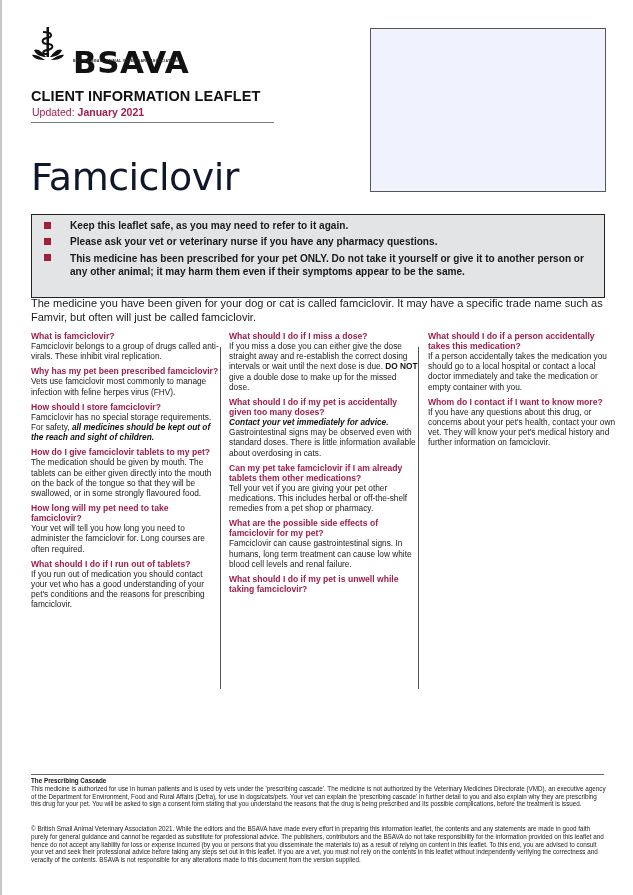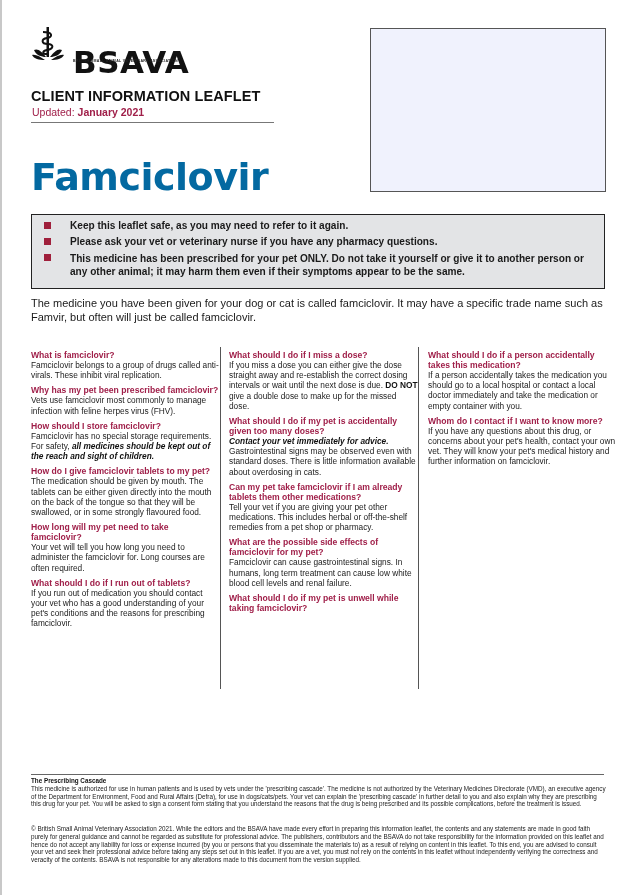--- a/index.html
+++ b/index.html
@@ -12,29 +12,29 @@
   .logo-word { position: absolute; left: 42px; top: -3px; font-size: 31px; font-weight: bold; letter-spacing: 0.5px; color: #111; font-family: "DejaVu Sans", sans-serif; margin-top: 23px; }
   .logo-sub { position: absolute; left: 42px; top: 35px; font-size: 3.6px; letter-spacing: 0.3px; color: #222; white-space: nowrap; text-transform: uppercase; font-weight: bold; }
 
   .leaflet-title { position: absolute; left: 31px; top: 88px; font-size: 14.5px; font-weight: bold; color: #111; letter-spacing: 0.1px; }
   .updated { position: absolute; left: 32px; top: 106px; font-size: 10.5px; color: #a0204a; }
   .updated b { color: #a0204a; }
   .title-rule { position: absolute; left: 31px; top: 122px; width: 243px; height: 1px; background: #777; }
 
   .label-box { position: absolute; left: 370px; top: 28px; width: 236px; height: 164px; background: #f0f2fd; border: 1.5px solid #555; }
 
-  .drug-title { position: absolute; left: 31px; top: 155px; font-size: 38px; font-weight: bold; color: #0369a1; font-family: "DejaVu Sans", sans-serif; letter-spacing: -0.5px; }
+  .drug-title { position: absolute; left: 31px; top: 155px; font-size: 38px; font-weight: normal; color: #0f172a; font-family: "DejaVu Sans", sans-serif; letter-spacing: -0.5px; }
 
-  .notice-box { position: absolute; left: 31px; top: 214px; width: 574px; height: 75px; background: #e3e4e6; border: 1px solid #222; padding: 4px 0 0 12px; }
+  .notice-box { position: absolute; left: 31px; top: 214px; width: 574px; height: 84px; background: #e3e4e6; border: 1px solid #222; padding: 4px 0 0 12px; }
   .notice-item { position: relative; padding-left: 26px; font-size: 10.1px; font-weight: bold; color: #1a1a1a; line-height: 13.3px; margin-bottom: 3px; }
   .notice-item .bullet { position: absolute; left: 0; top: 2.5px; width: 7px; height: 7px; background: #a0203c; }
 
   .intro { position: absolute; left: 31px; top: 296px; width: 580px; font-size: 11px; line-height: 14px; color: #1a1a1a; }
 
-  .col { position: absolute; top: 350px; width: 190px; font-size: 8.3px; line-height: 10.2px; color: #222; }
+  .col { position: absolute; top: 331px; width: 190px; font-size: 8.3px; line-height: 10.2px; color: #222; }
   .col1 { left: 31px; width: 190px; }
   .col2 { left: 229px; width: 190px; }
   .col3 { left: 428px; width: 190px; }
   .divider { position: absolute; top: 347px; width: 1px; height: 342px; background: #555; }
   .div1 { left: 220px; }
   .div2 { left: 418px; }
   .qa { margin-bottom: 5px; }
   .q { color: #a0204a; font-weight: bold; font-size: 8.6px; line-height: 10px; }
   .a { color: #222; }
   .a b, .a i { color: #111; }

